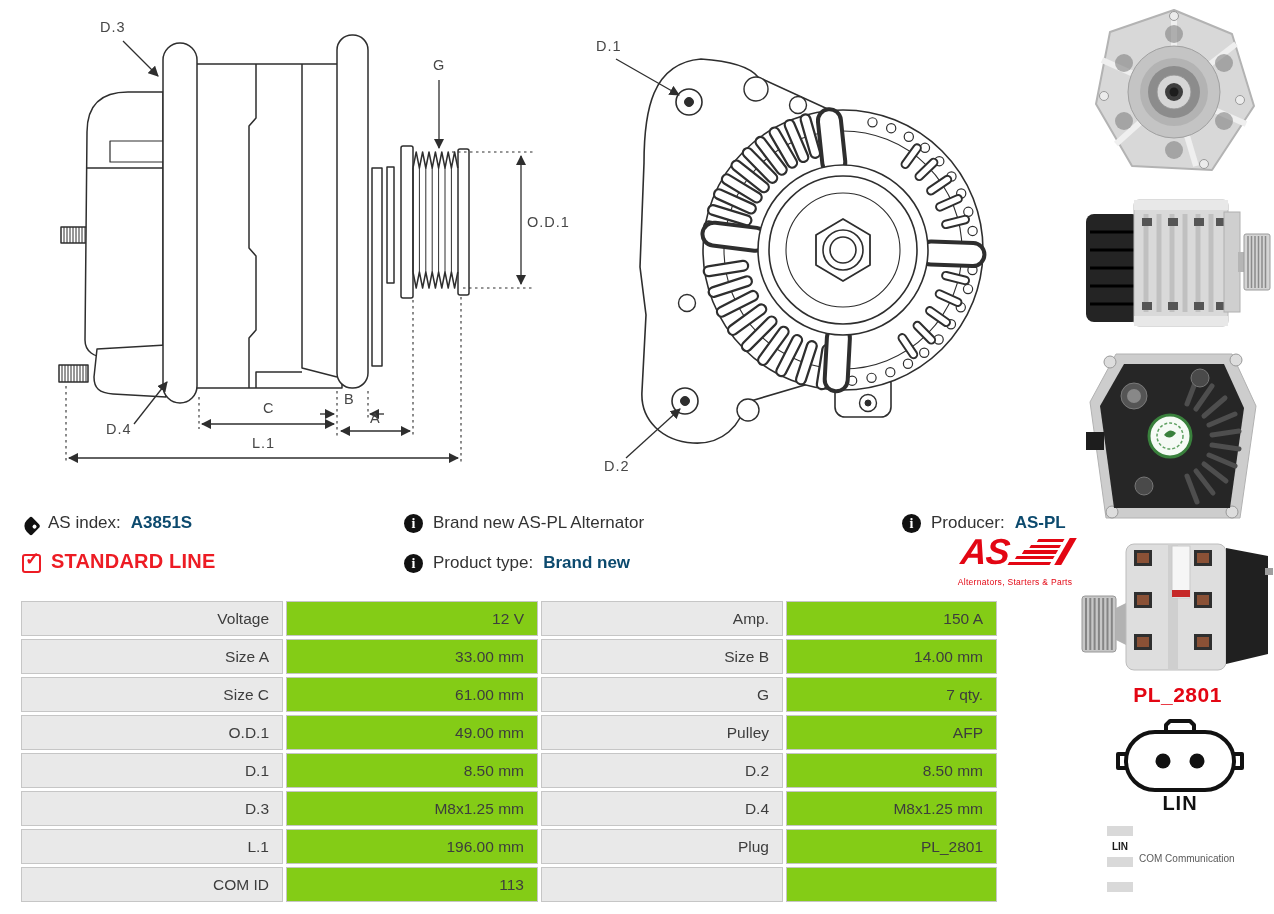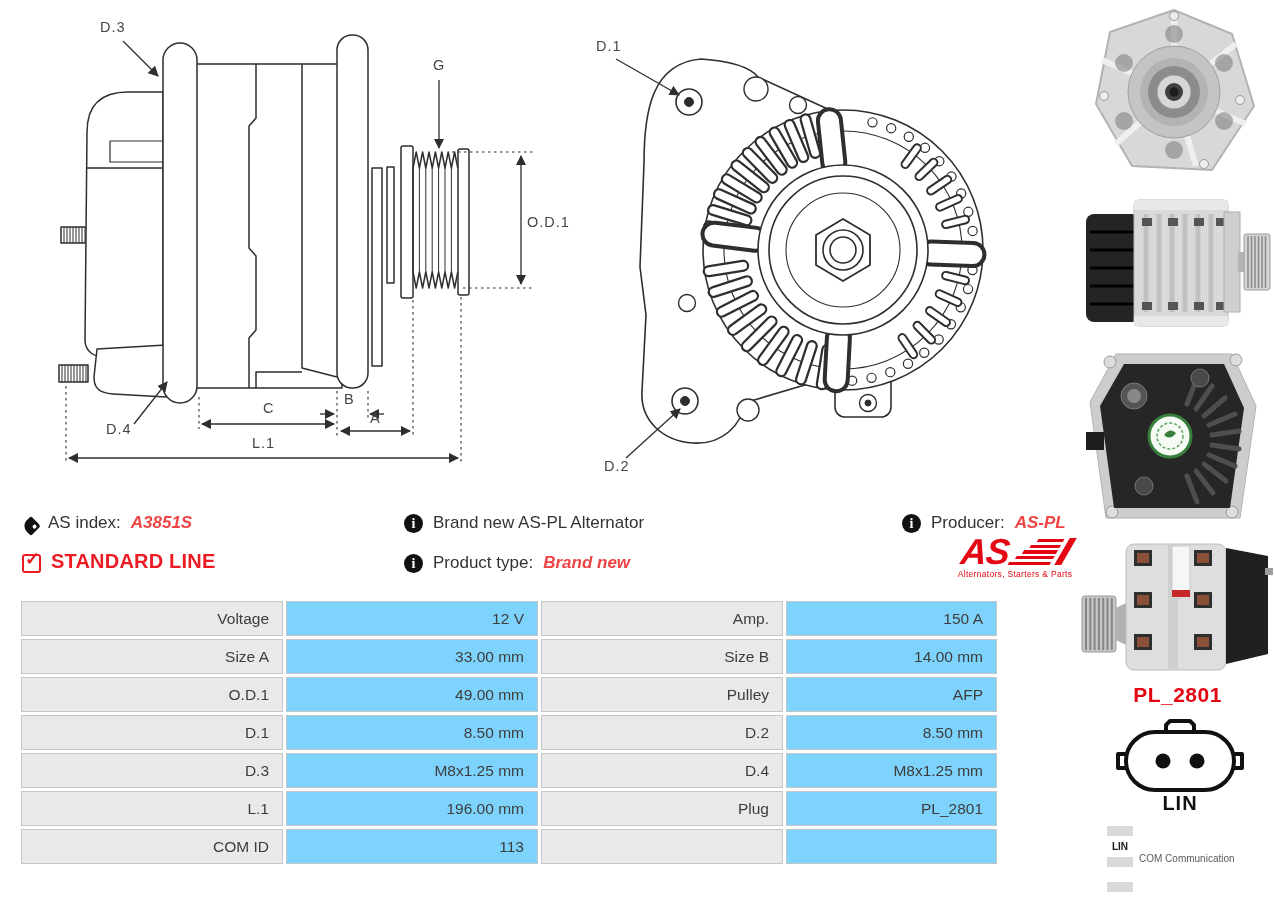--- a/index.html
+++ b/index.html
@@ -4,21 +4,21 @@
 <style>
   html,body{margin:0;padding:0;background:#fff;}
   .page{position:relative;width:1274px;height:914px;background:#fff;overflow:hidden;
         font-family:"Liberation Sans",sans-serif;color:#2f2f2f;}
   svg text{font-family:"Liberation Sans",sans-serif;font-size:14.5px;fill:#474747;letter-spacing:1px;}
   .abs{position:absolute;}
 
   
   .inforow{position:absolute;display:flex;align-items:flex-end;gap:10px;height:24px;
            font-size:17px;color:#333;white-space:nowrap;}
-  .inforow b{color:#ef4444;font-style:italic;}
+  .inforow b{color:#0c4a6e;}
   .badge-red{color:#ed1c24;font-weight:bold;font-size:20px;letter-spacing:.2px;}
   .iico{width:19px;height:19px;min-width:19px;border-radius:50%;background:#111;color:#fff;
         display:inline-flex;align-items:center;justify-content:center;
         font-family:"Liberation Serif",serif;font-weight:bold;font-size:14px;line-height:1;}
   .iico::after{content:"i";}
   .tagico{width:14px;height:14px;min-width:14px;background:#111;border-radius:2px 3px 2px 8px;
           transform:rotate(45deg);position:relative;margin-left:2px;}
   .tagico::after{content:"";position:absolute;right:2.5px;top:2.5px;width:4px;height:4px;
           border-radius:50%;background:#fff;}
   .chkico{width:15px;height:15px;min-width:15px;border:2.5px solid #ed1c24;border-radius:3px;position:relative;}
@@ -32,27 +32,27 @@
            transform:skewX(-6deg);letter-spacing:-1px;}
   .logo-stripes{display:flex;flex-direction:column;gap:2.5px;transform:skewX(-30deg);
            align-items:flex-end;margin-bottom:1px;}
   .logo-stripes i{display:block;height:3.2px;background:#e30613;}
   .logo-stripes i:nth-child(1){width:26px;}
   .logo-stripes i:nth-child(2){width:30px;}
   .logo-stripes i:nth-child(3){width:34px;}
   .logo-stripes i:nth-child(4){width:38px;}
   .logo-stripes i:nth-child(5){width:42px;}
   .logo-bar{display:block;width:7px;height:27px;background:#e30613;transform:skewX(-30deg);margin-bottom:1px;}
-  .logo-tagline{font-size:8.5px;color:#e30613;margin-top:3px;letter-spacing:.3px;white-space:nowrap;}
+  .logo-tagline{font-size:8.5px;color:#e30613;margin-top:11px;letter-spacing:.3px;white-space:nowrap;}
 
   
   table.spec{position:absolute;left:18px;top:598px;width:982px;border-collapse:separate;
              border-spacing:3px;table-layout:fixed;}
   table.spec td{height:33px;border:1px solid #c6c6c6;font-size:15.5px;color:#3d3d3d;
-                text-align:right;padding:0 13px 0 4px;background:#7dd3fc;overflow:hidden;}
+                text-align:right;padding:0 13px 0 4px;background:#84cc16;overflow:hidden;}
   table.spec td.lbl{background:#e9e9e9;}
 
   
   .plug-title{position:absolute;left:1095px;top:683px;width:165px;text-align:center;
               font-size:21px;font-weight:bold;color:#e30613;letter-spacing:.5px;}
   .lin-label{position:absolute;left:1110px;top:792px;width:140px;text-align:center;
              font-size:20px;font-weight:900;color:#111;letter-spacing:1px;}
   .lin-table{position:absolute;left:1107px;top:826px;width:141px;display:flex;
              flex-direction:column;}
   .lrow{display:flex;gap:3px;height:10px;margin-bottom:3px;}
@@ -493,20 +493,26 @@
         <td class="lbl">Amp.</td>
         <td>150 A</td>
       </tr>
       <tr>
         <td class="lbl">Size A</td>
         <td>33.00 mm</td>
         <td class="lbl">Size B</td>
         <td>14.00 mm</td>
       </tr>
       <tr>
+        <td class="lbl">Size C</td>
+        <td>61.00 mm</td>
+        <td class="lbl">G</td>
+        <td>7 qty.</td>
+      </tr>
+      <tr>
         <td class="lbl">O.D.1</td>
         <td>49.00 mm</td>
         <td class="lbl">Pulley</td>
         <td>AFP</td>
       </tr>
       <tr>
         <td class="lbl">D.1</td>
         <td>8.50 mm</td>
         <td class="lbl">D.2</td>
         <td>8.50 mm</td>

